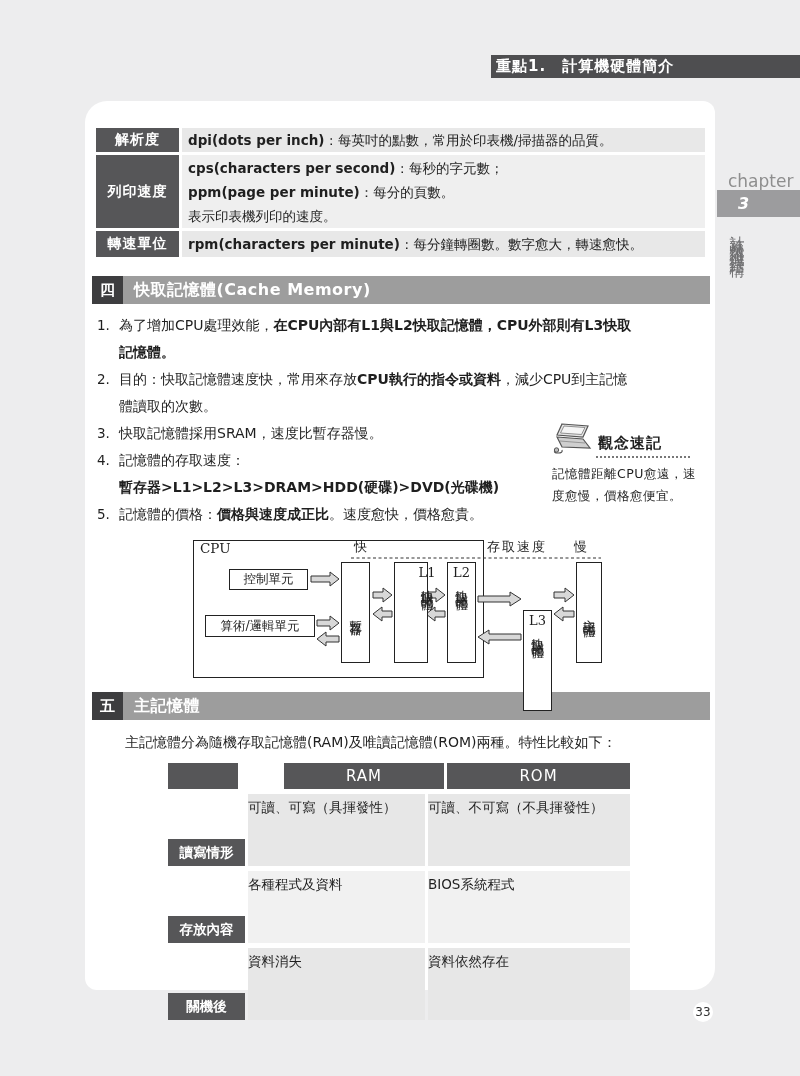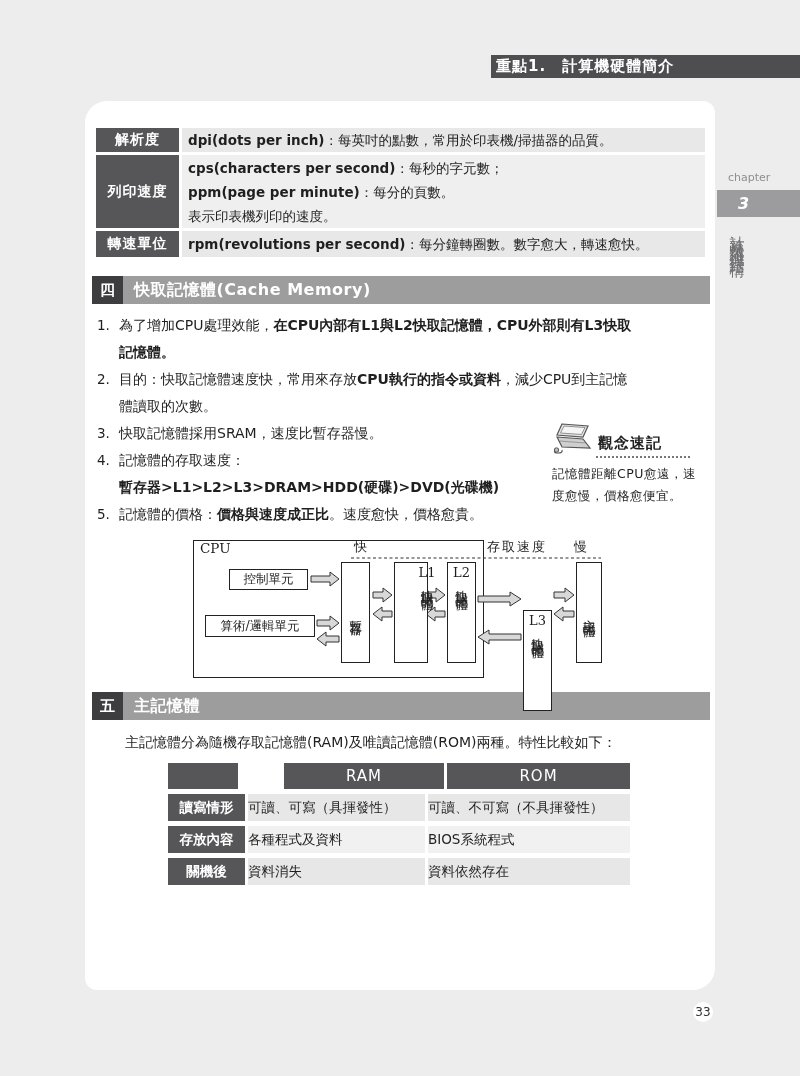--- a/index.html
+++ b/index.html
@@ -64,31 +64,31 @@
   
   .intro { position:absolute; left:40px; top:633px; font-size:14px; }
 
   
   .mem-table { position:absolute; left:83px; top:662px; width:462px; }
   .mem-row { display:flex; margin-bottom:5px; }
   .mem-corner { width:77px; margin-right:3px; background:#565658; }
   .mem-hcell { background:#565658; color:#fff; font-size:15px; text-align:center; line-height:26px; letter-spacing:1px; }
   .mem-hcell.c1 { width:177px; margin-right:3px;margin-left:43px; }
   .mem-hcell.c2 { width:202px; }
-  .mem-label { width:77px; margin-right:3px; background:#565658; color:#fff; font-size:13.5px; font-weight:bold; text-align:center; line-height:27px; }
+  .mem-label { width:77px; margin-right:3px; background:#565658; color:#fff; font-size:13.5px; font-weight:bold; text-align:center; line-height:27px;margin-top:45px; }
   .mem-cell { font-size:13.5px; line-height:27px; padding-left:0; background:#e7e7e7; }
   .mem-cell.c1 { width:177px; margin-right:3px; }
   .mem-cell.c2 { width:202px; }
   .mem-row.alt .mem-cell { background:#f1f1f1; }
 
   
   .page-num-circle { position:absolute; left:693px; top:1002px; width:20px; height:20px; border-radius:50%; background:#fff; color:#333; font-size:12px; display:flex; align-items:center; justify-content:center; }
 
   
-  .chap-label { position:absolute; left:728px; top:171px; font-size:11px; color:#8e8e8e; }
+  .chap-label { position:absolute; left:728px; top:171px; font-size:17px; color:#8e8e8e; }
   .chap-bar { position:absolute; left:717px; top:190px; width:83px; height:27px; background:#9c9c9e; }
   .chap-num { color:#fff; font-style:italic; font-weight:bold; font-size:16px; line-height:27px; margin-left:21px; display:inline-block; }
   .chap-title { position:absolute; left:727px; top:223px; writing-mode:vertical-rl; text-orientation:upright; font-size:15px; color:#6f6f71; letter-spacing:4px; }
 </style>
 </head>
 <body>
 
 <div class="header-bar">
   <span>重點1.　計算機硬體簡介</span>
 </div>
@@ -110,21 +110,21 @@
     </div>
     <div class="spec-row r2">
       <div class="spec-label">列印速度</div>
       <div class="spec-content">
           <div><span class="b">cps(characters per second)</span><span>：每秒的字元數；</span><br><span class="b">ppm(page per minute)</span><span>：每分的頁數。</span><br><span>表示印表機列印的速度。</span></div>
         </div>
     </div>
     <div class="spec-row r3">
       <div class="spec-label">轉速單位</div>
       <div class="spec-content">
-          <div><span class="b">rpm(revolutions per second)</span><span>：每分鐘轉圈數。數字愈大，轉速愈快。</span></div>
+          <div><span class="b">rpm(characters per minute)</span><span>：每分鐘轉圈數。數字愈大，轉速愈快。</span></div>
         </div>
     </div>
   </div>
 
   <div class="sec-bar sec4">
     <div class="sec-num">四</div>
     <div class="sec-title">快取記憶體(Cache Memory)</div>
   </div>
 
   <div class="cache-list">

